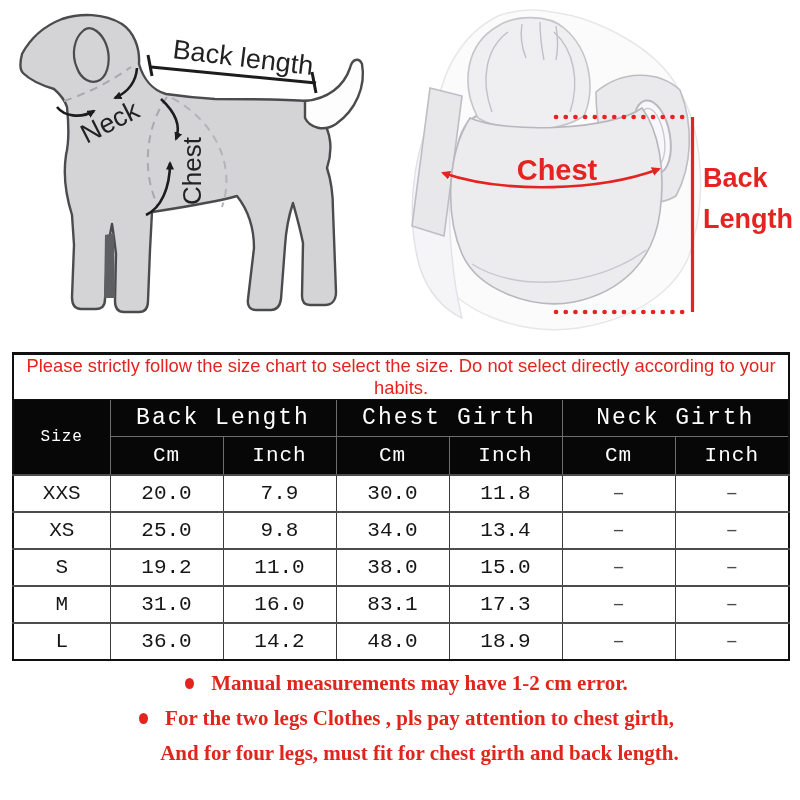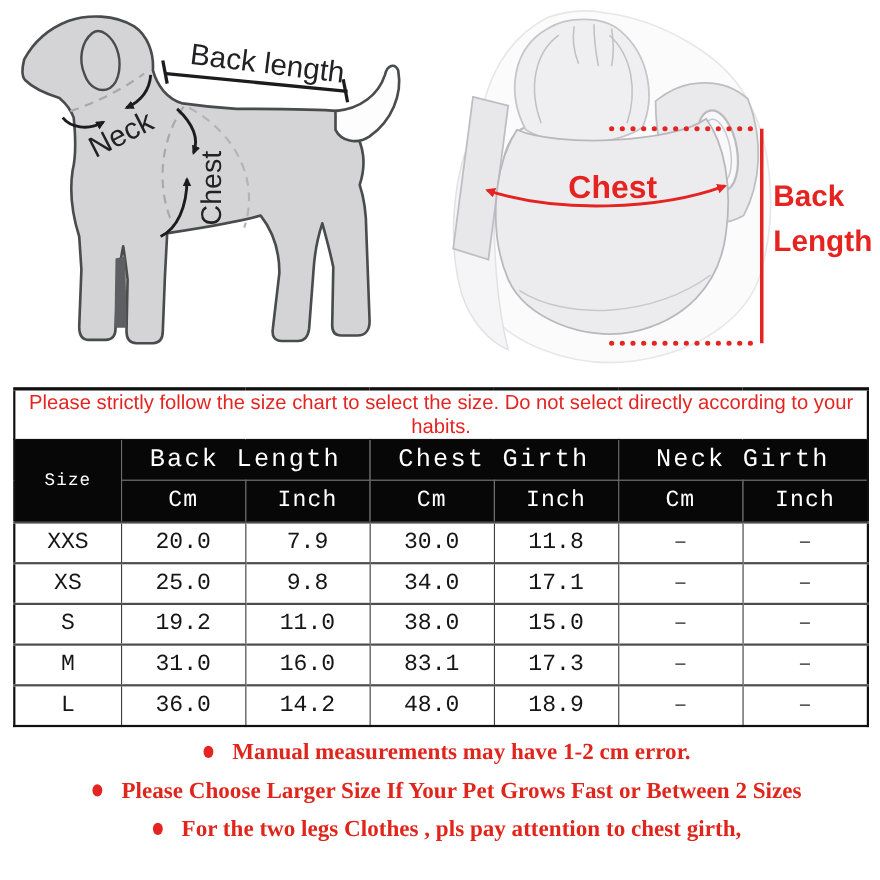--- a/index.html
+++ b/index.html
@@ -158,21 +158,21 @@
         <td class="cell">30.0</td>
         <td class="cell">11.8</td>
         <td class="cell dash">–</td>
         <td class="cell dash">–</td>
       </tr>
       <tr>
         <td class="cell">XS</td>
         <td class="cell">25.0</td>
         <td class="cell">9.8</td>
         <td class="cell">34.0</td>
-        <td class="cell">17.1</td>
+        <td class="cell">13.4</td>
         <td class="cell dash">–</td>
         <td class="cell dash">–</td>
       </tr>
       <tr>
         <td class="cell">S</td>
         <td class="cell">19.2</td>
         <td class="cell">11.0</td>
         <td class="cell">38.0</td>
         <td class="cell">15.0</td>
         <td class="cell dash">–</td>
@@ -199,21 +199,20 @@
     </tbody>
   </table>
 
   <div class="notes">
     <div class="note-line">
       <span class="bullet"></span>
       <span>Manual measurements may have 1-2 cm error.</span>
     </div>
     <div class="note-line">
       <span class="bullet"></span>
-      <span>Please Choose Larger Size If Your Pet Grows Fast or Between 2 Sizes</span>
-    </div>
-    <div class="note-line">
-      <span class="bullet"></span>
       <span>For the two legs Clothes , pls pay attention to chest girth,</span>
     </div>
+    <div class="note-line cont">
+      <span>And for four legs, must fit for chest girth and back length.</span>
+    </div>
   </div>
 
 </div>
 
 </body></html>

